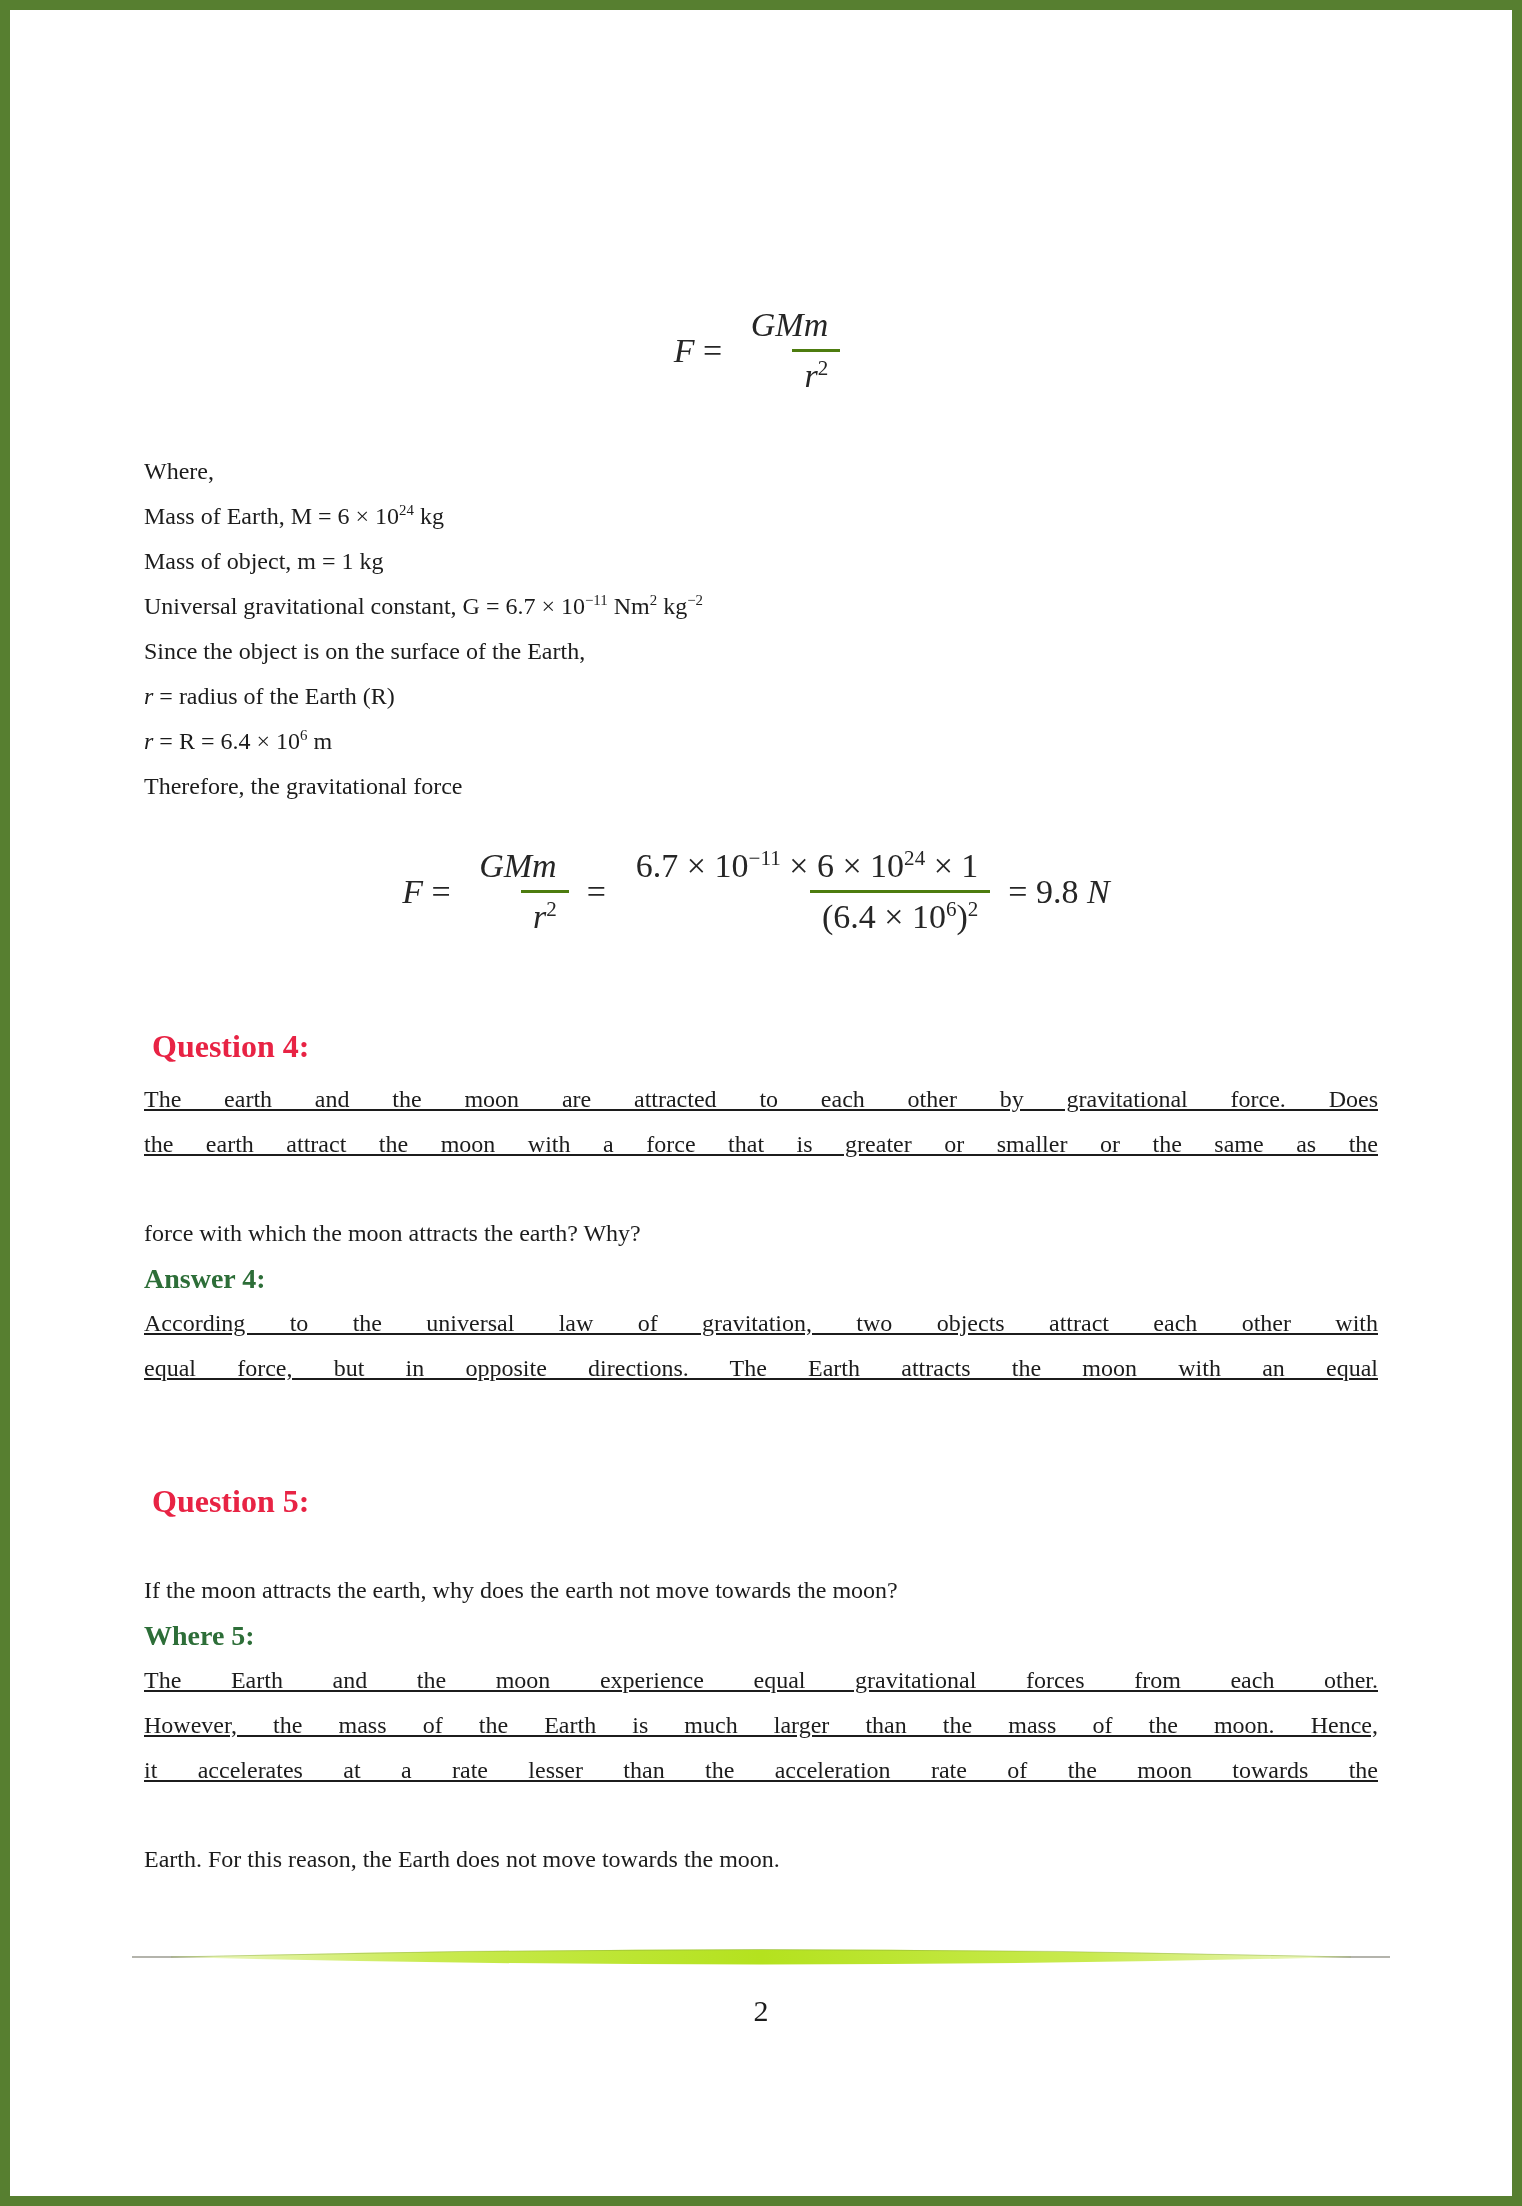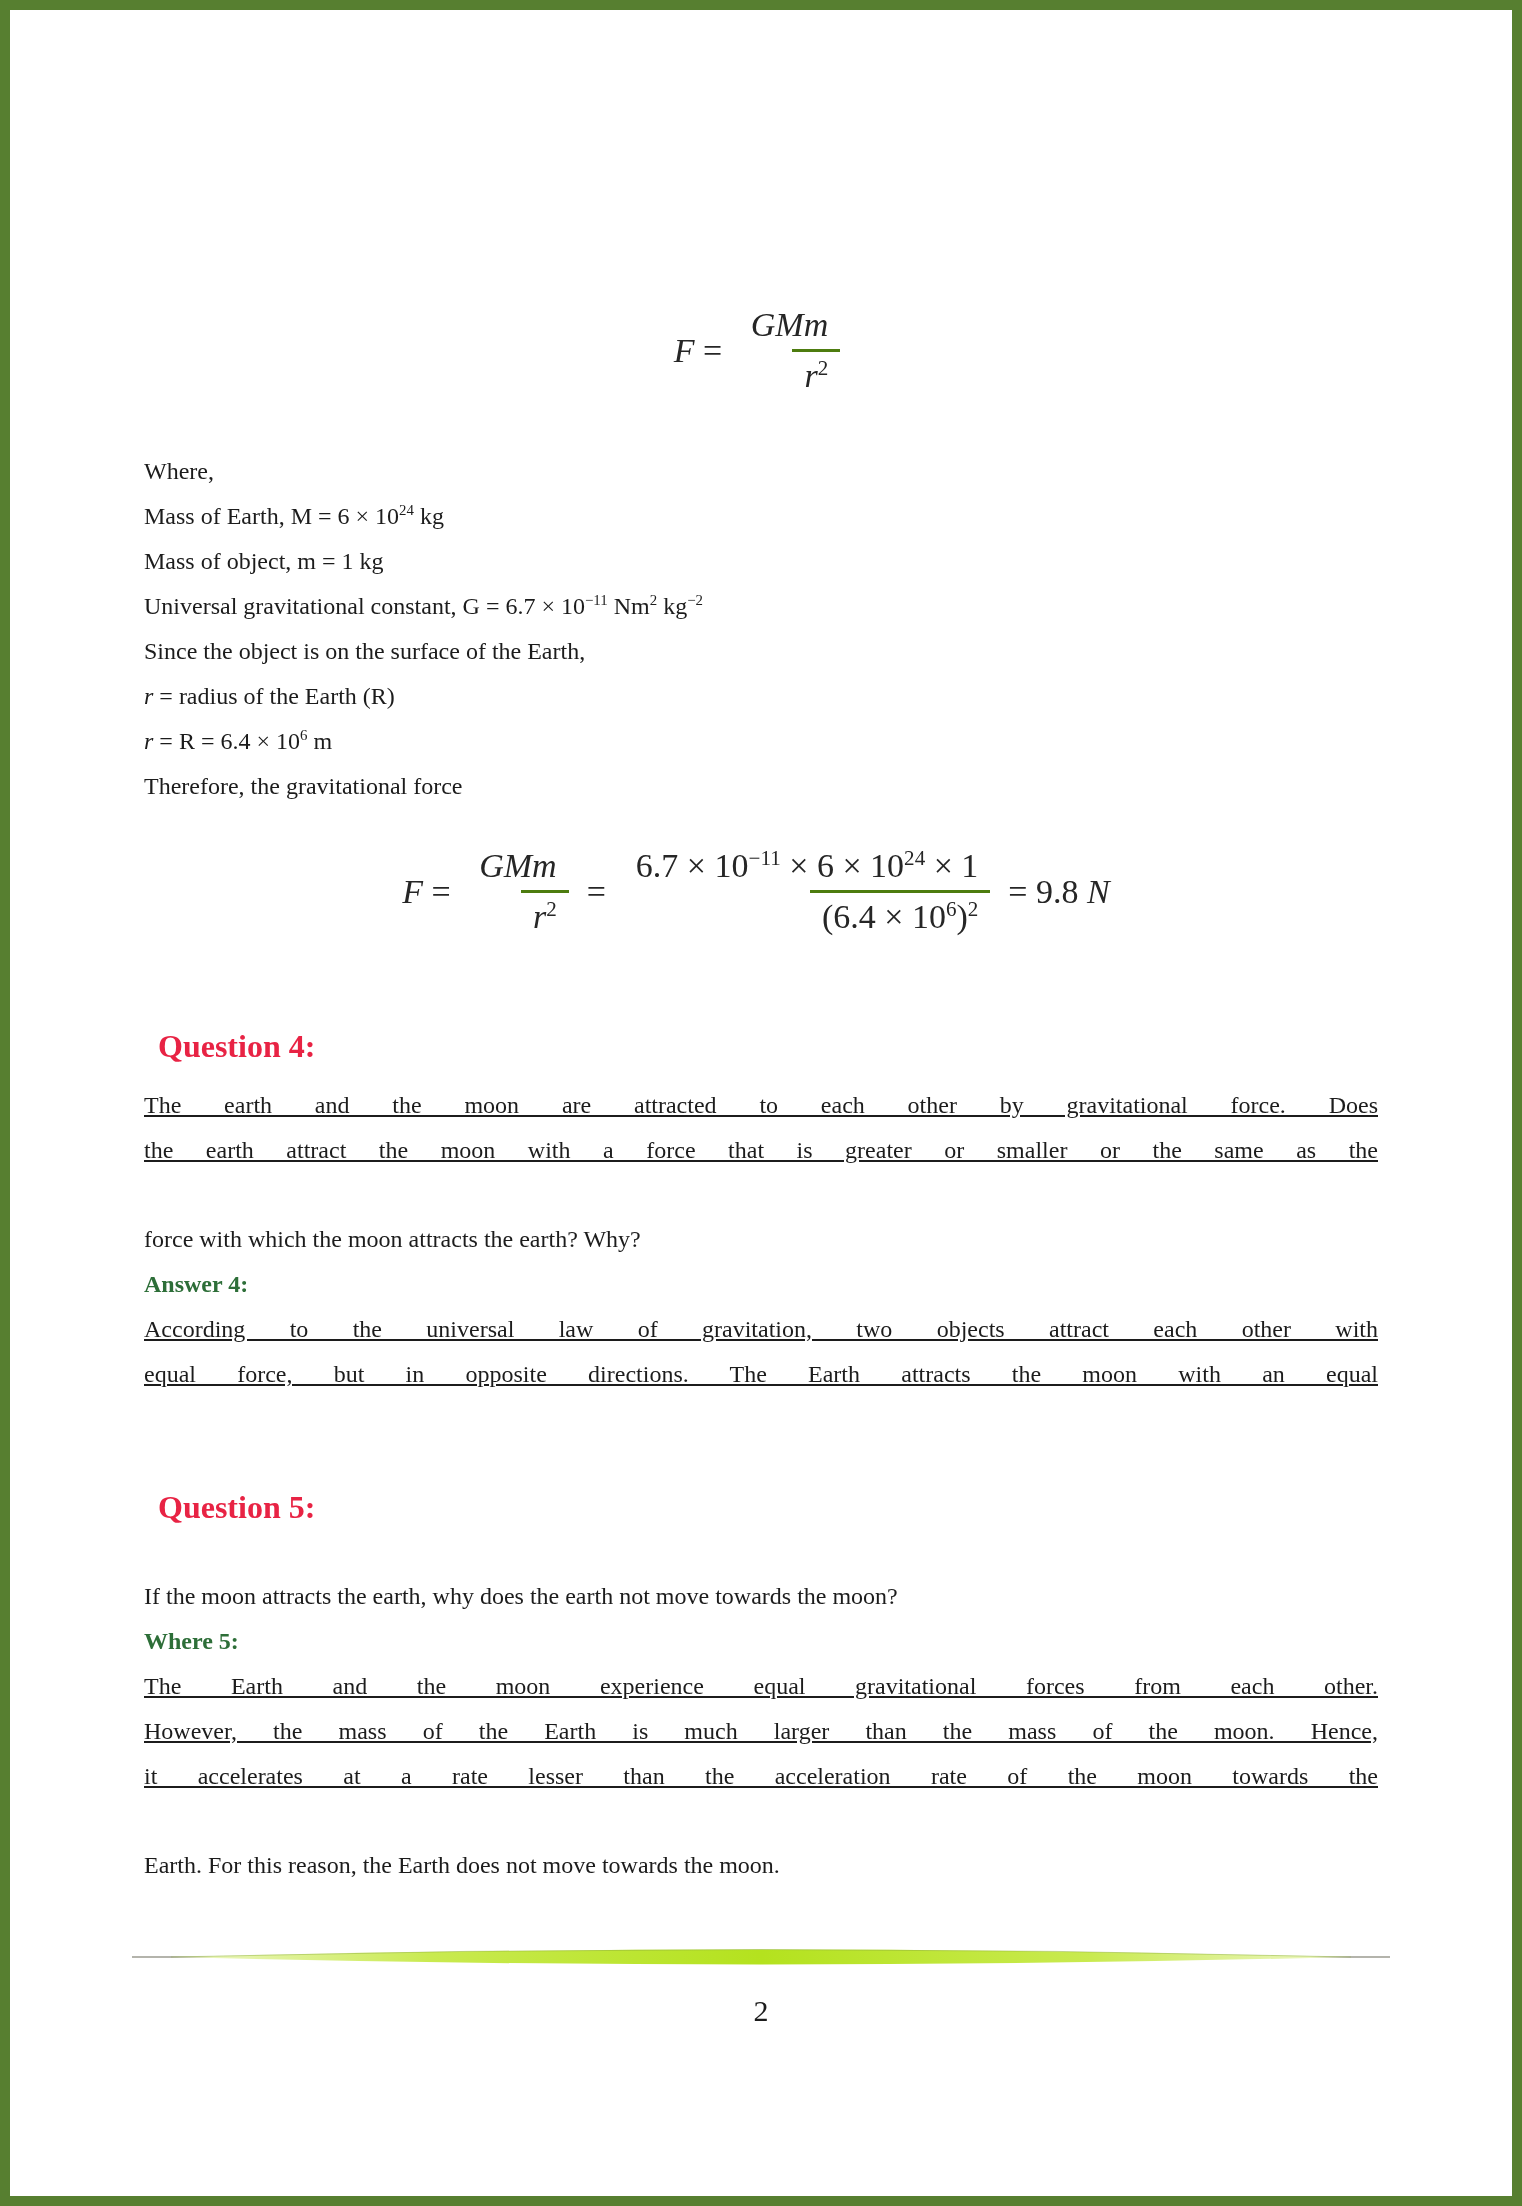--- a/index.html
+++ b/index.html
@@ -27,22 +27,22 @@
   .frac .den { border-top:3px solid #4d7c0f; padding:5px 12px 0; }
   .f-term { white-space:pre; }
   .eq { margin:0 10px; }
   sup { font-size:62%; line-height:0; }
   .it { font-style:italic; }
 
   
   .intro { margin-top:54px; font-size:32px; line-height:45px; }
   .qa-block-1 { margin-top:88px; }
   .qa-block-2 { margin-top:88px; }
-  .q-label { margin:14px; font-size:32px; line-height:45px; font-weight:bold; color:#e82344; }
-  .a-label { margin:0; font-size:24px; line-height:45px; font-weight:bold; color:#2d6e38; }
+  .q-label { margin:8px; font-size:32px; line-height:45px; font-weight:bold; color:#e82344; }
+  .a-label { margin:0; font-size:28px; line-height:45px; font-weight:bold; color:#2d6e38; }
   .tline { font-size:24px; line-height:45px; }
   .jline { text-align:justify; text-align-last:justify;text-decoration:underline; }
   .lline { text-align:left;margin-top:44px; }
 
   
   .divider { position:absolute; top:1934px; left:0; width:100%; display:flex; justify-content:center; }
   .page-number {
     position:absolute; top:1984px; left:0; width:100%;
     text-align:center; font-size:30px; color:#1c1c1c;
   }

